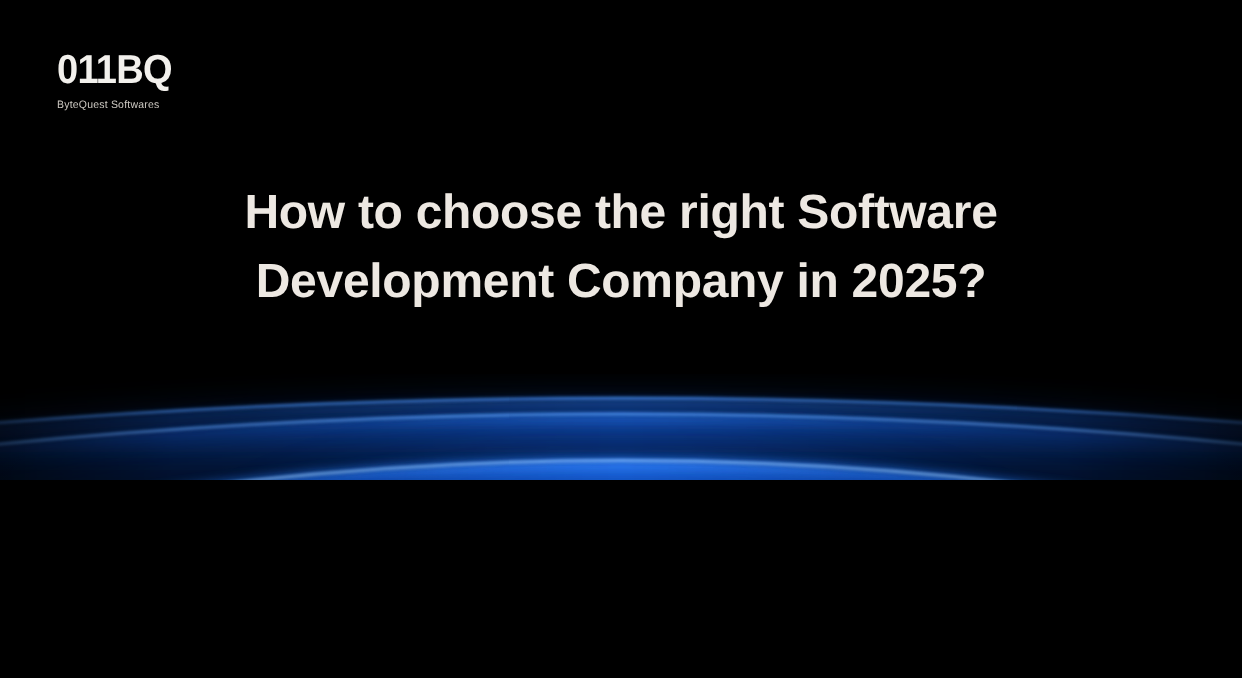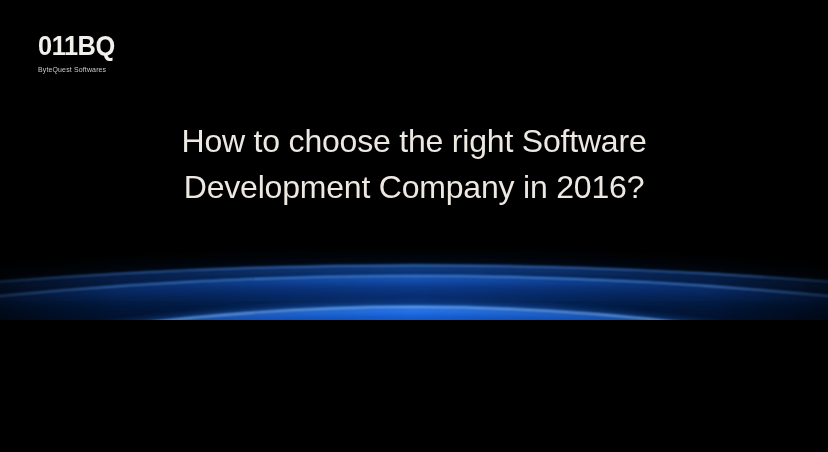--- a/index.html
+++ b/index.html
@@ -67,21 +67,21 @@
     z-index: 5;
     text-align: center;
     padding: 0 80px;
     box-sizing: border-box;
     user-select: none;
   }
   .headline-line {
     display: block;
     font-family: "Liberation Sans", sans-serif;
     font-size: 32px;
-    font-weight: 400;
+    font-weight: 700;
     color: #EDE8E2;
     line-height: 46px;
     letter-spacing: -0.2px;
     white-space: nowrap;
   }
 </style>
 </head>
 <body>
 
 <div id="banner">
@@ -199,16 +199,16 @@
     <rect x="0" y="0" width="828" height="452" fill="url(#vig)"></rect>
   </svg>
 
   <div class="logo-block">
     <span class="logo-mark">011BQ</span>
     <span class="logo-tagline">ByteQuest Softwares</span>
   </div>
 
   <div class="headline">
     <span class="headline-line">How to choose the right Software</span>
-    <span class="headline-line">Development Company in 2016?</span>
+    <span class="headline-line">Development Company in 2025?</span>
   </div>
 
 </div>
 
 </body></html>

